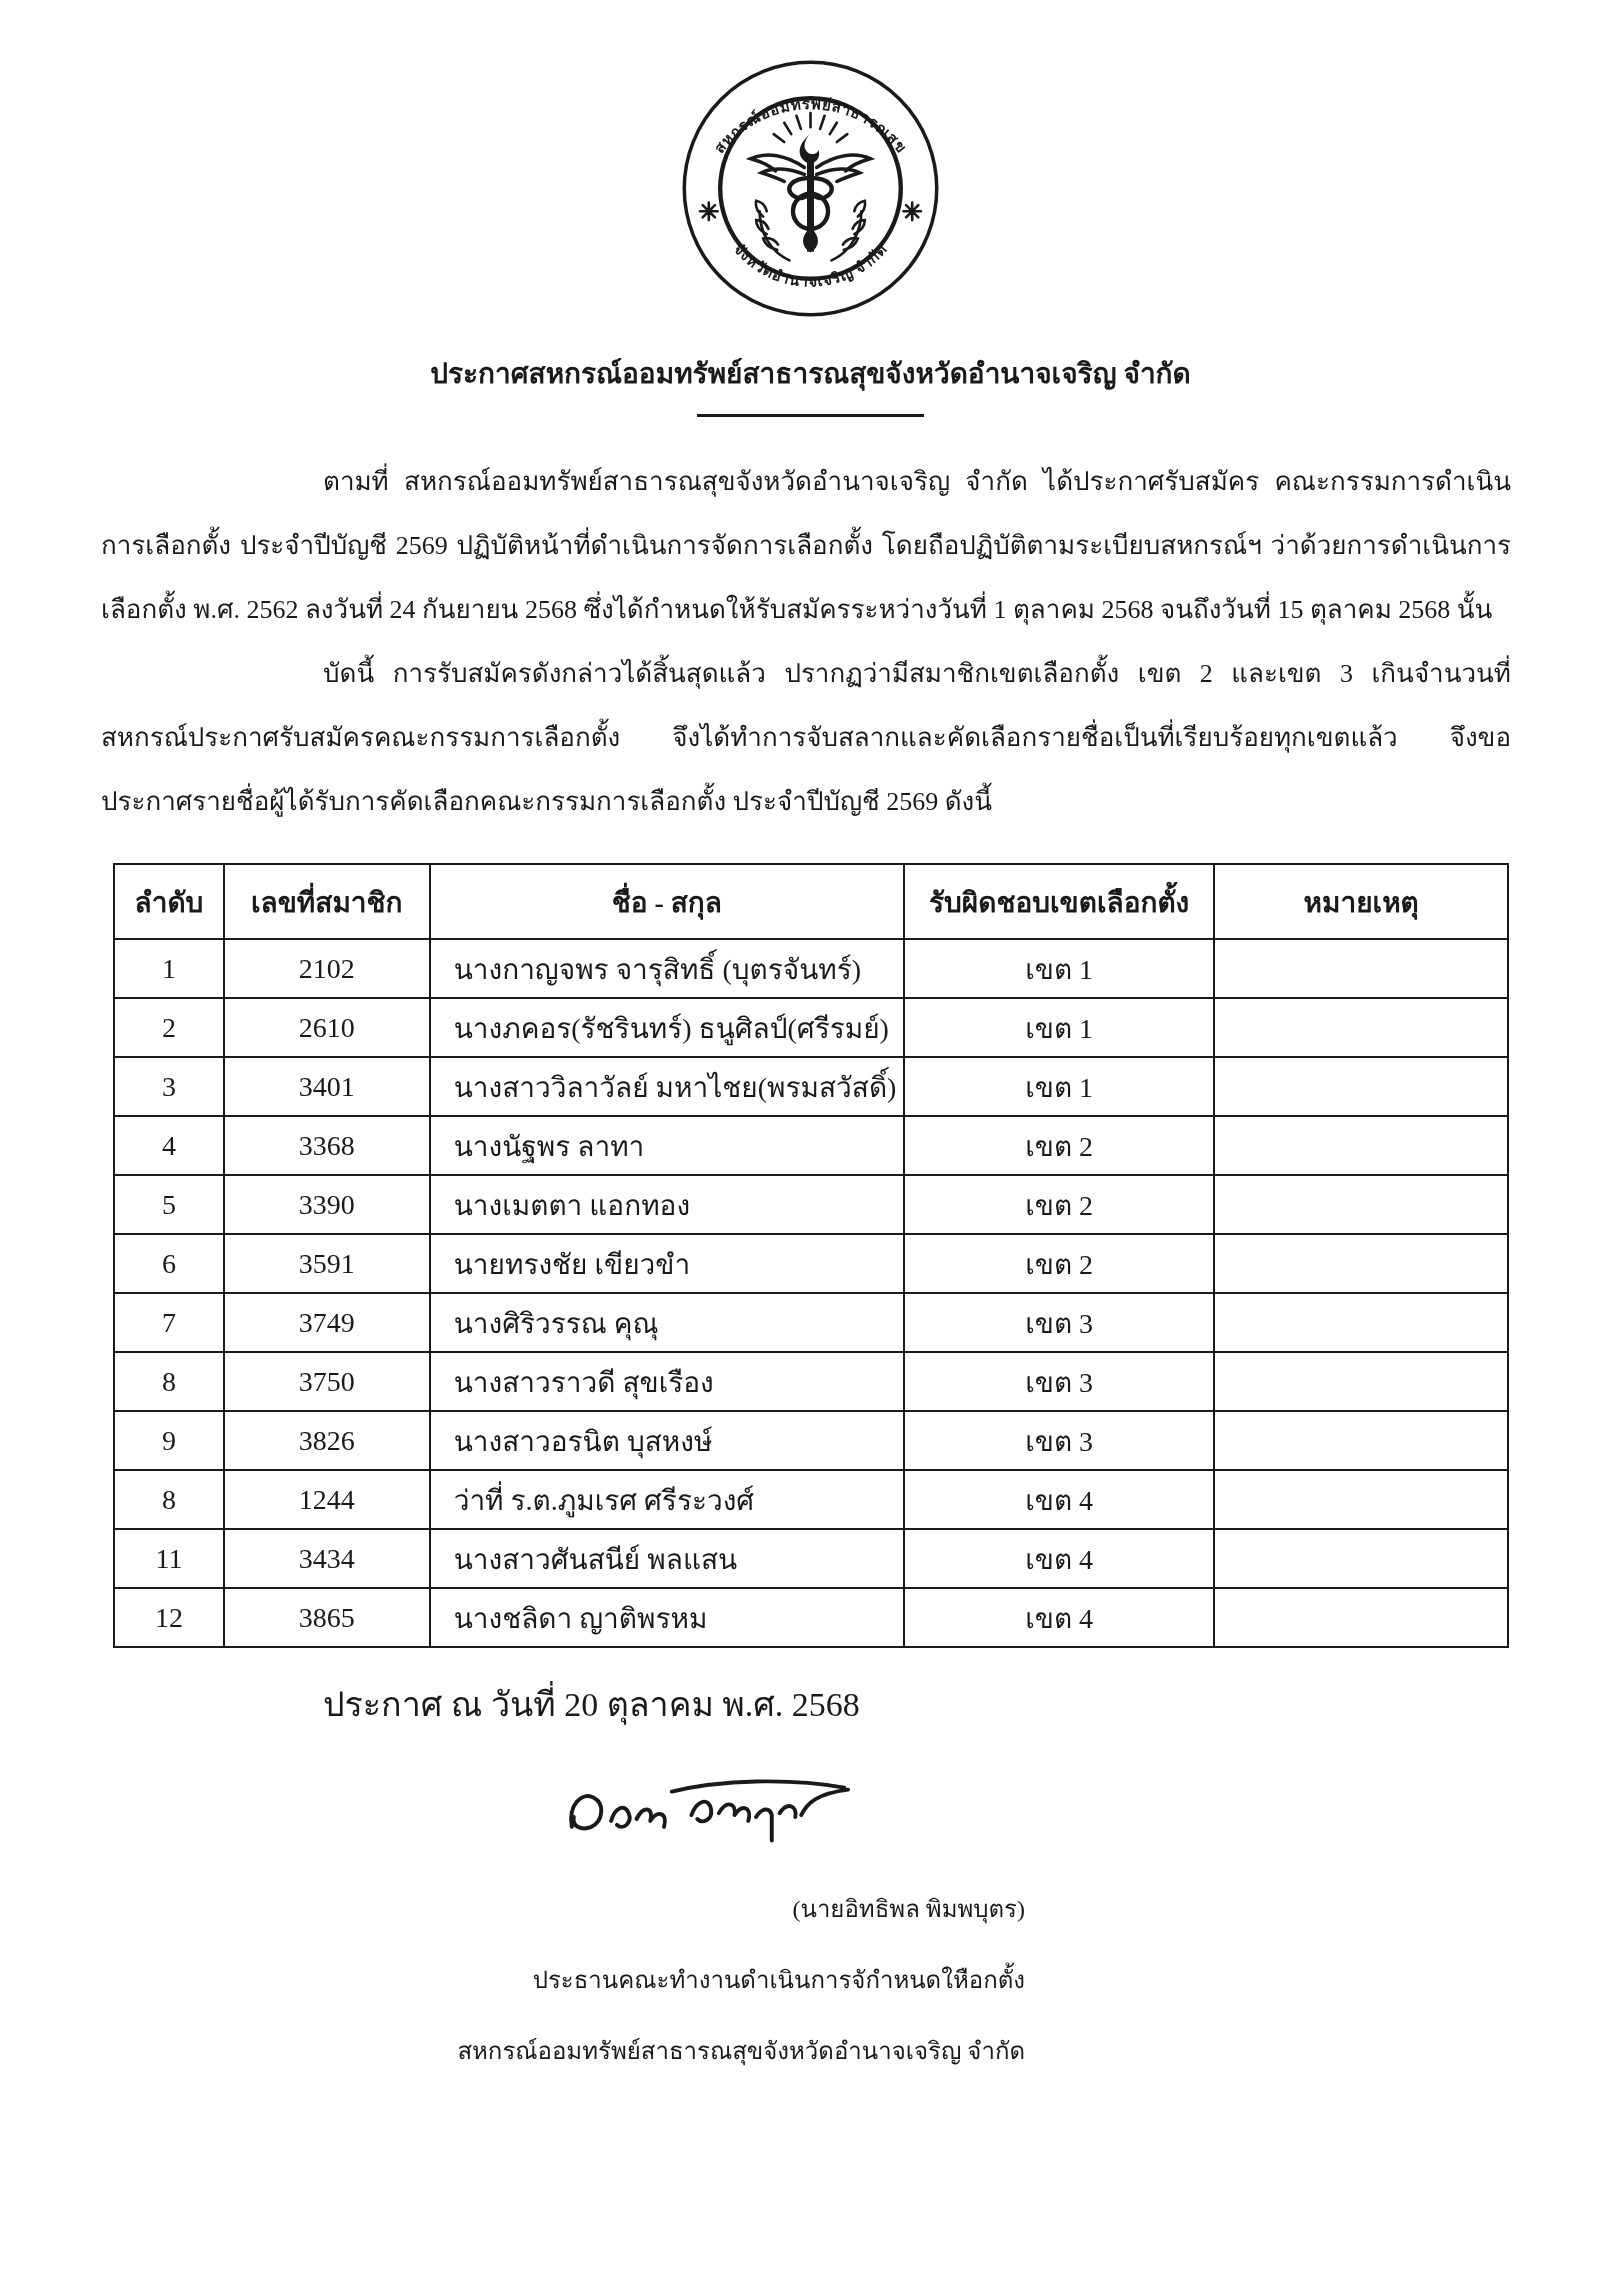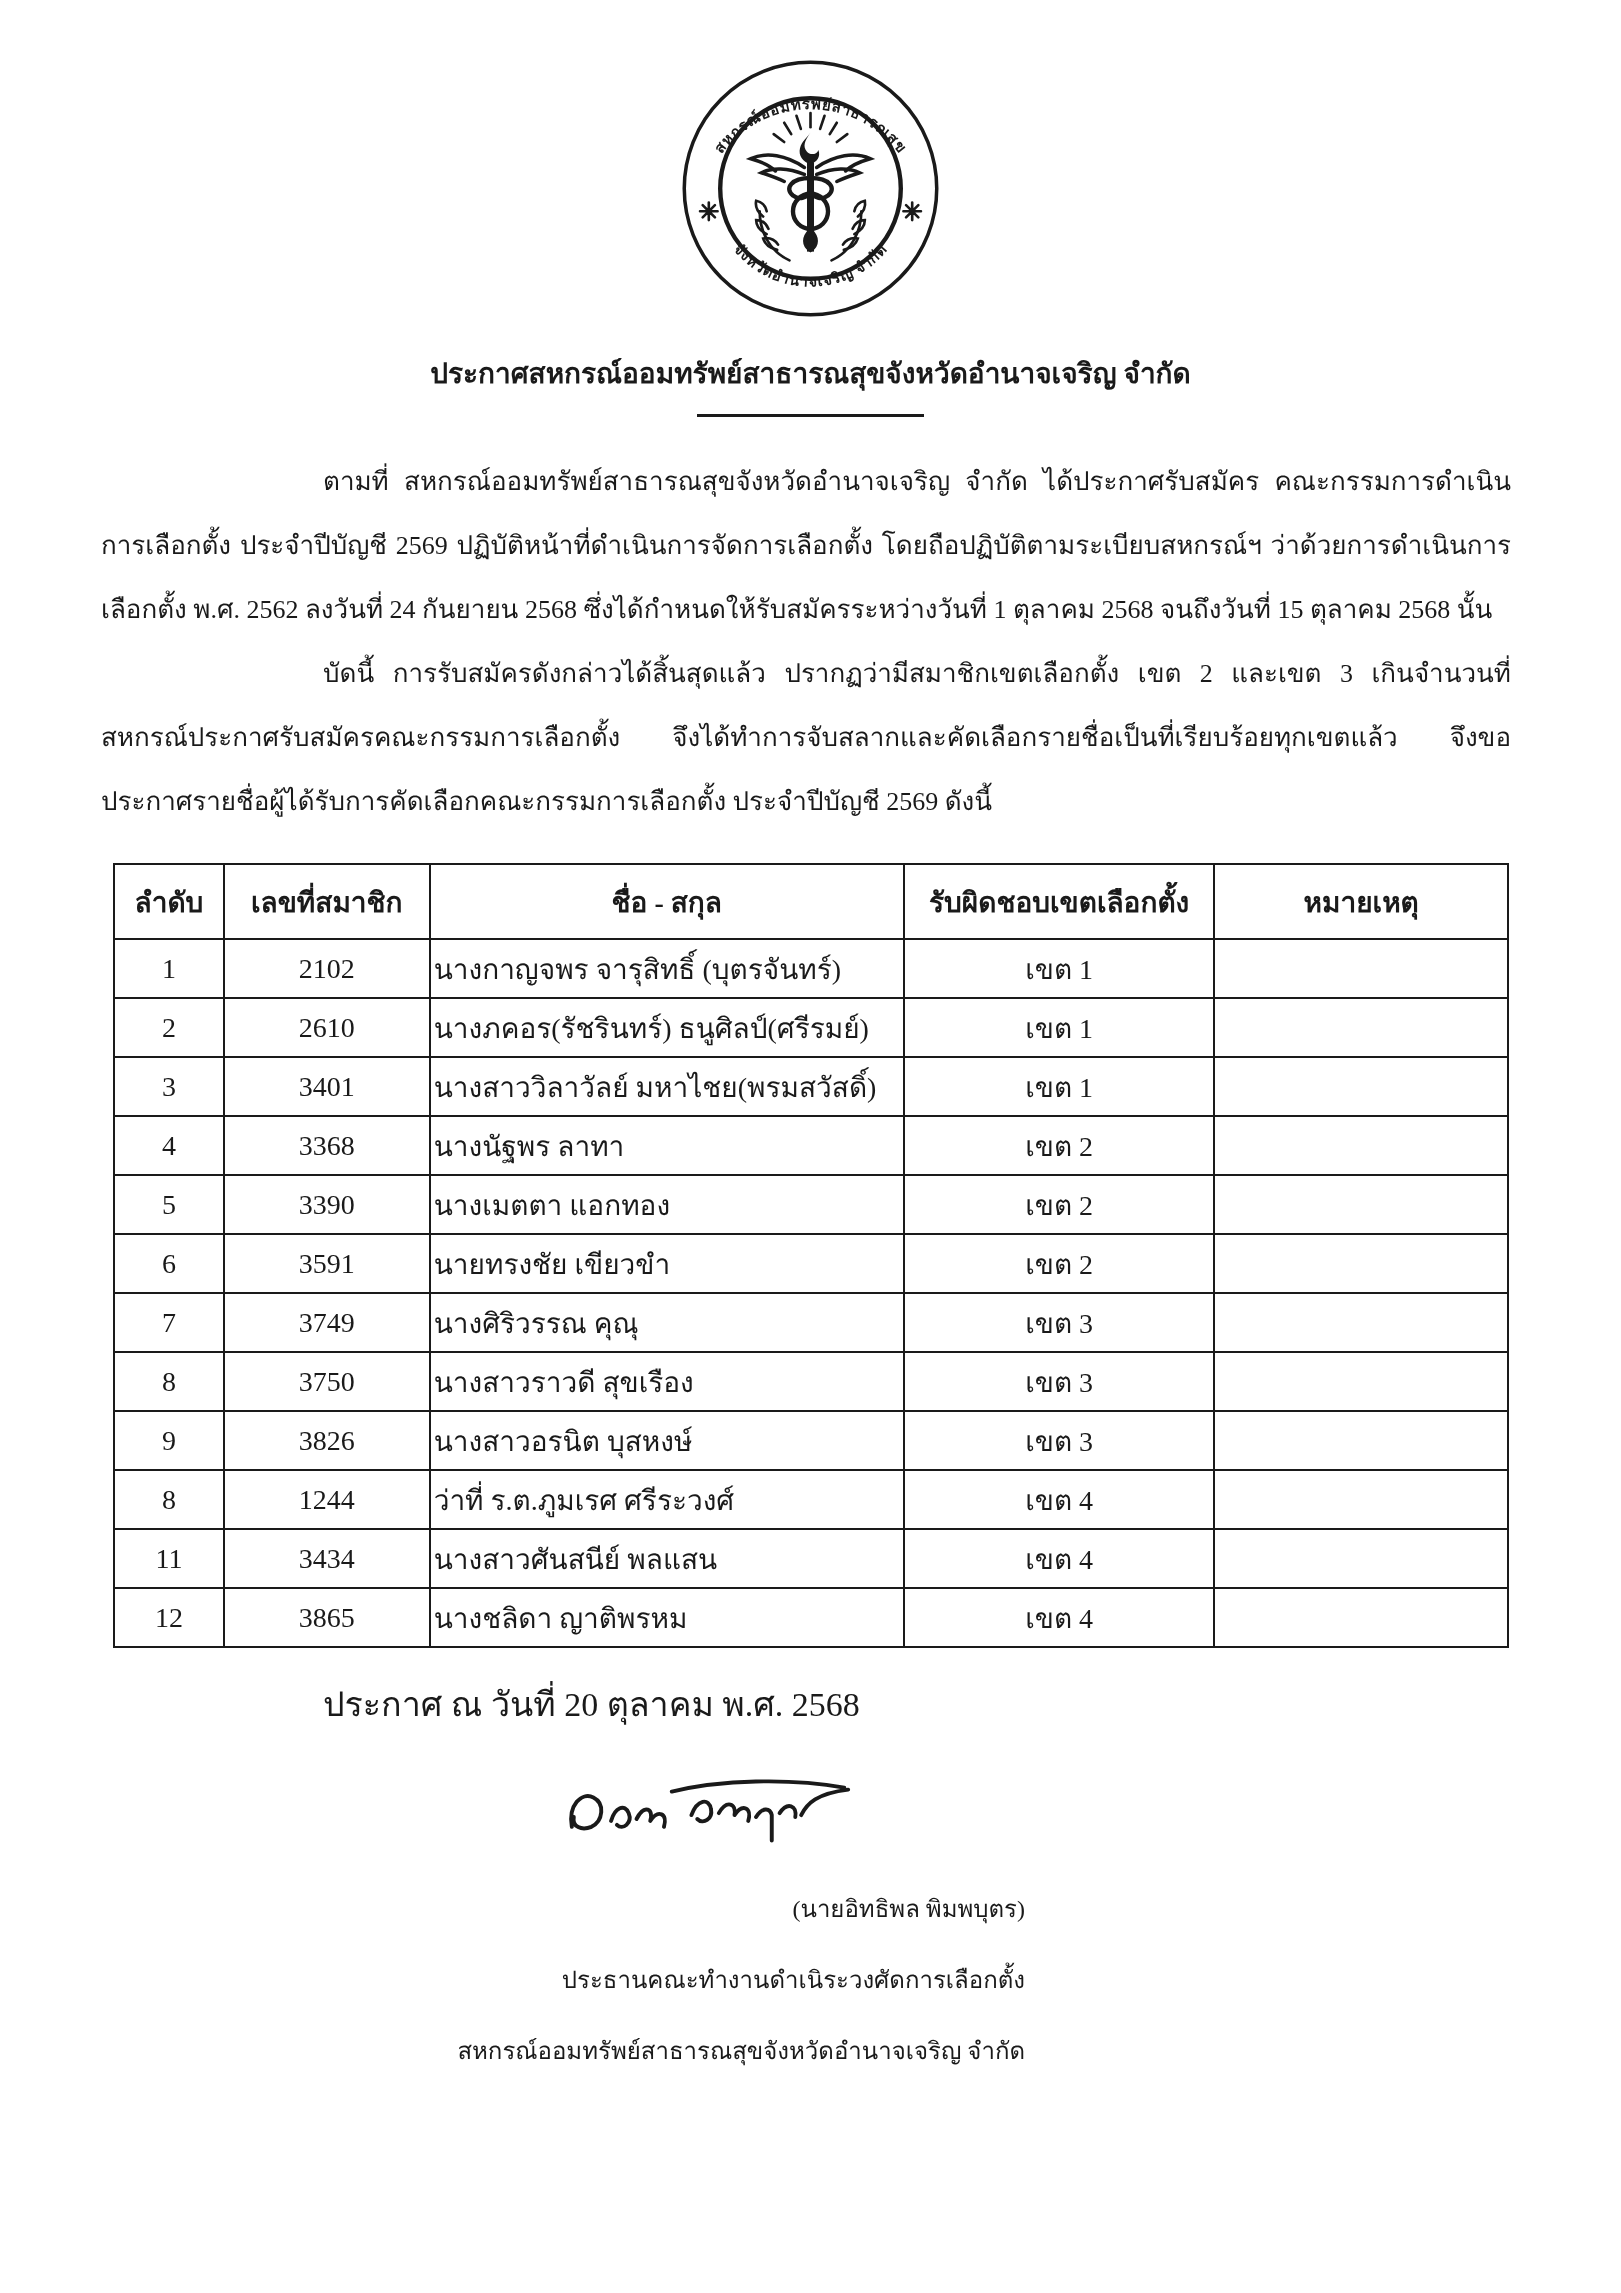--- a/index.html
+++ b/index.html
@@ -29,21 +29,21 @@
     font-size:28px;
   }
   .member-table th, .member-table td {
     border:2px solid #1a1a1a;
     text-align:center;
     vertical-align:middle;
     padding:0 5.9px;
   }
   .member-table th { height:75px; font-weight:bold; border-bottom-width:2.9px;border-radius:22px; }
   .member-table td { height:59px; }
-  .member-table td.c2 { text-align:left; padding-left:3px; }
+  .member-table td.c2 { text-align:left; padding-left:23px; }
   .col-no { width:110px; }
   .col-id { width:206px; }
   .col-name { width:475px; }
   .col-zone { width:311px; }
   .col-note { width:294px; }
 
   .date-line { margin:29px 0 0 323px; font-size:34px; }
 
   .sig-block { width:765px; margin:39px 0 0 260px; text-align:right; font-size:24px; }
   .sig-script { display:block; margin:0 auto 5.9px; margin-left:294px; height:98px; width:314px; }
@@ -242,18 +242,18 @@
         <path d="M84,50 C92,34 102,40 98,52 C106,40 116,44 112,58"></path>
         <path d="M140,46 C146,30 158,28 160,40 C162,50 152,56 146,50"></path>
         <path d="M168,44 C176,30 186,34 184,46 C192,34 202,38 198,52"></path>
         <path d="M206,48 C212,38 220,38 222,46 L222,72"></path>
         <path d="M230,44 C238,32 248,36 246,48"></path>
         <path d="M252,46 C258,34 268,24 300,20"></path>
         <path d="M120,22 C170,10 240,8 296,18"></path>
       </g>
     </svg>
     <div class="sig-line">(นายอิทธิพล  พิมพบุตร)</div>
-    <div class="sig-line">ประธานคณะทำงานดำเนิระวงศัดการเลือกตั้ง</div>
+    <div class="sig-line">ประธานคณะทำงานดำเนินการจักำหนดใหือกตั้ง</div>
     <div class="sig-line">สหกรณ์ออมทรัพย์สาธารณสุขจังหวัดอำนาจเจริญ จำกัด</div>
   </div>
 
 </div>
 
 
 </body></html>

